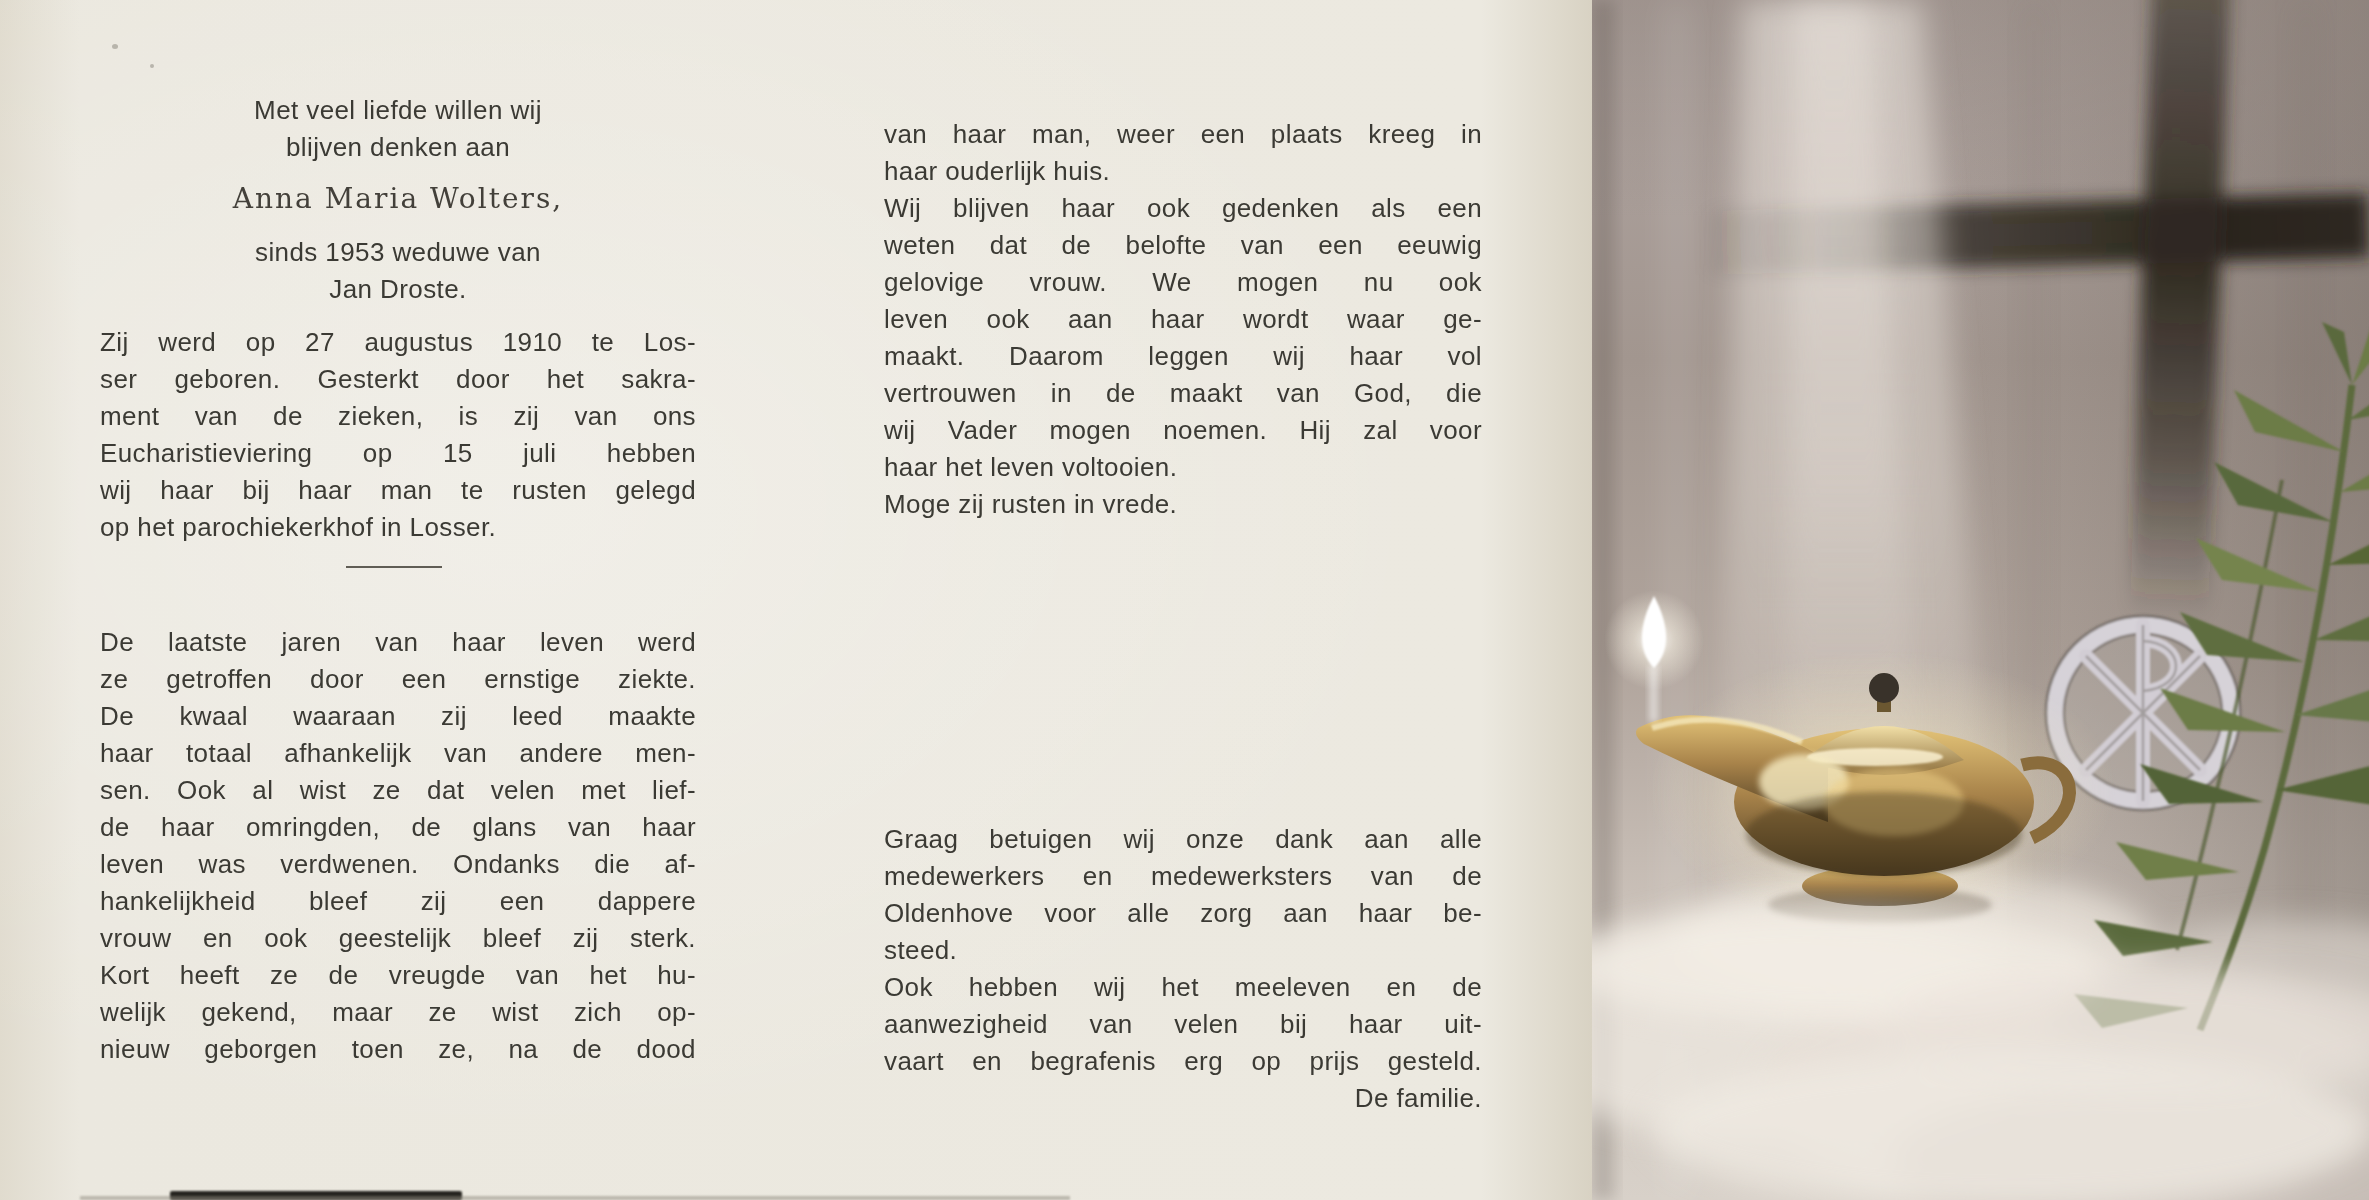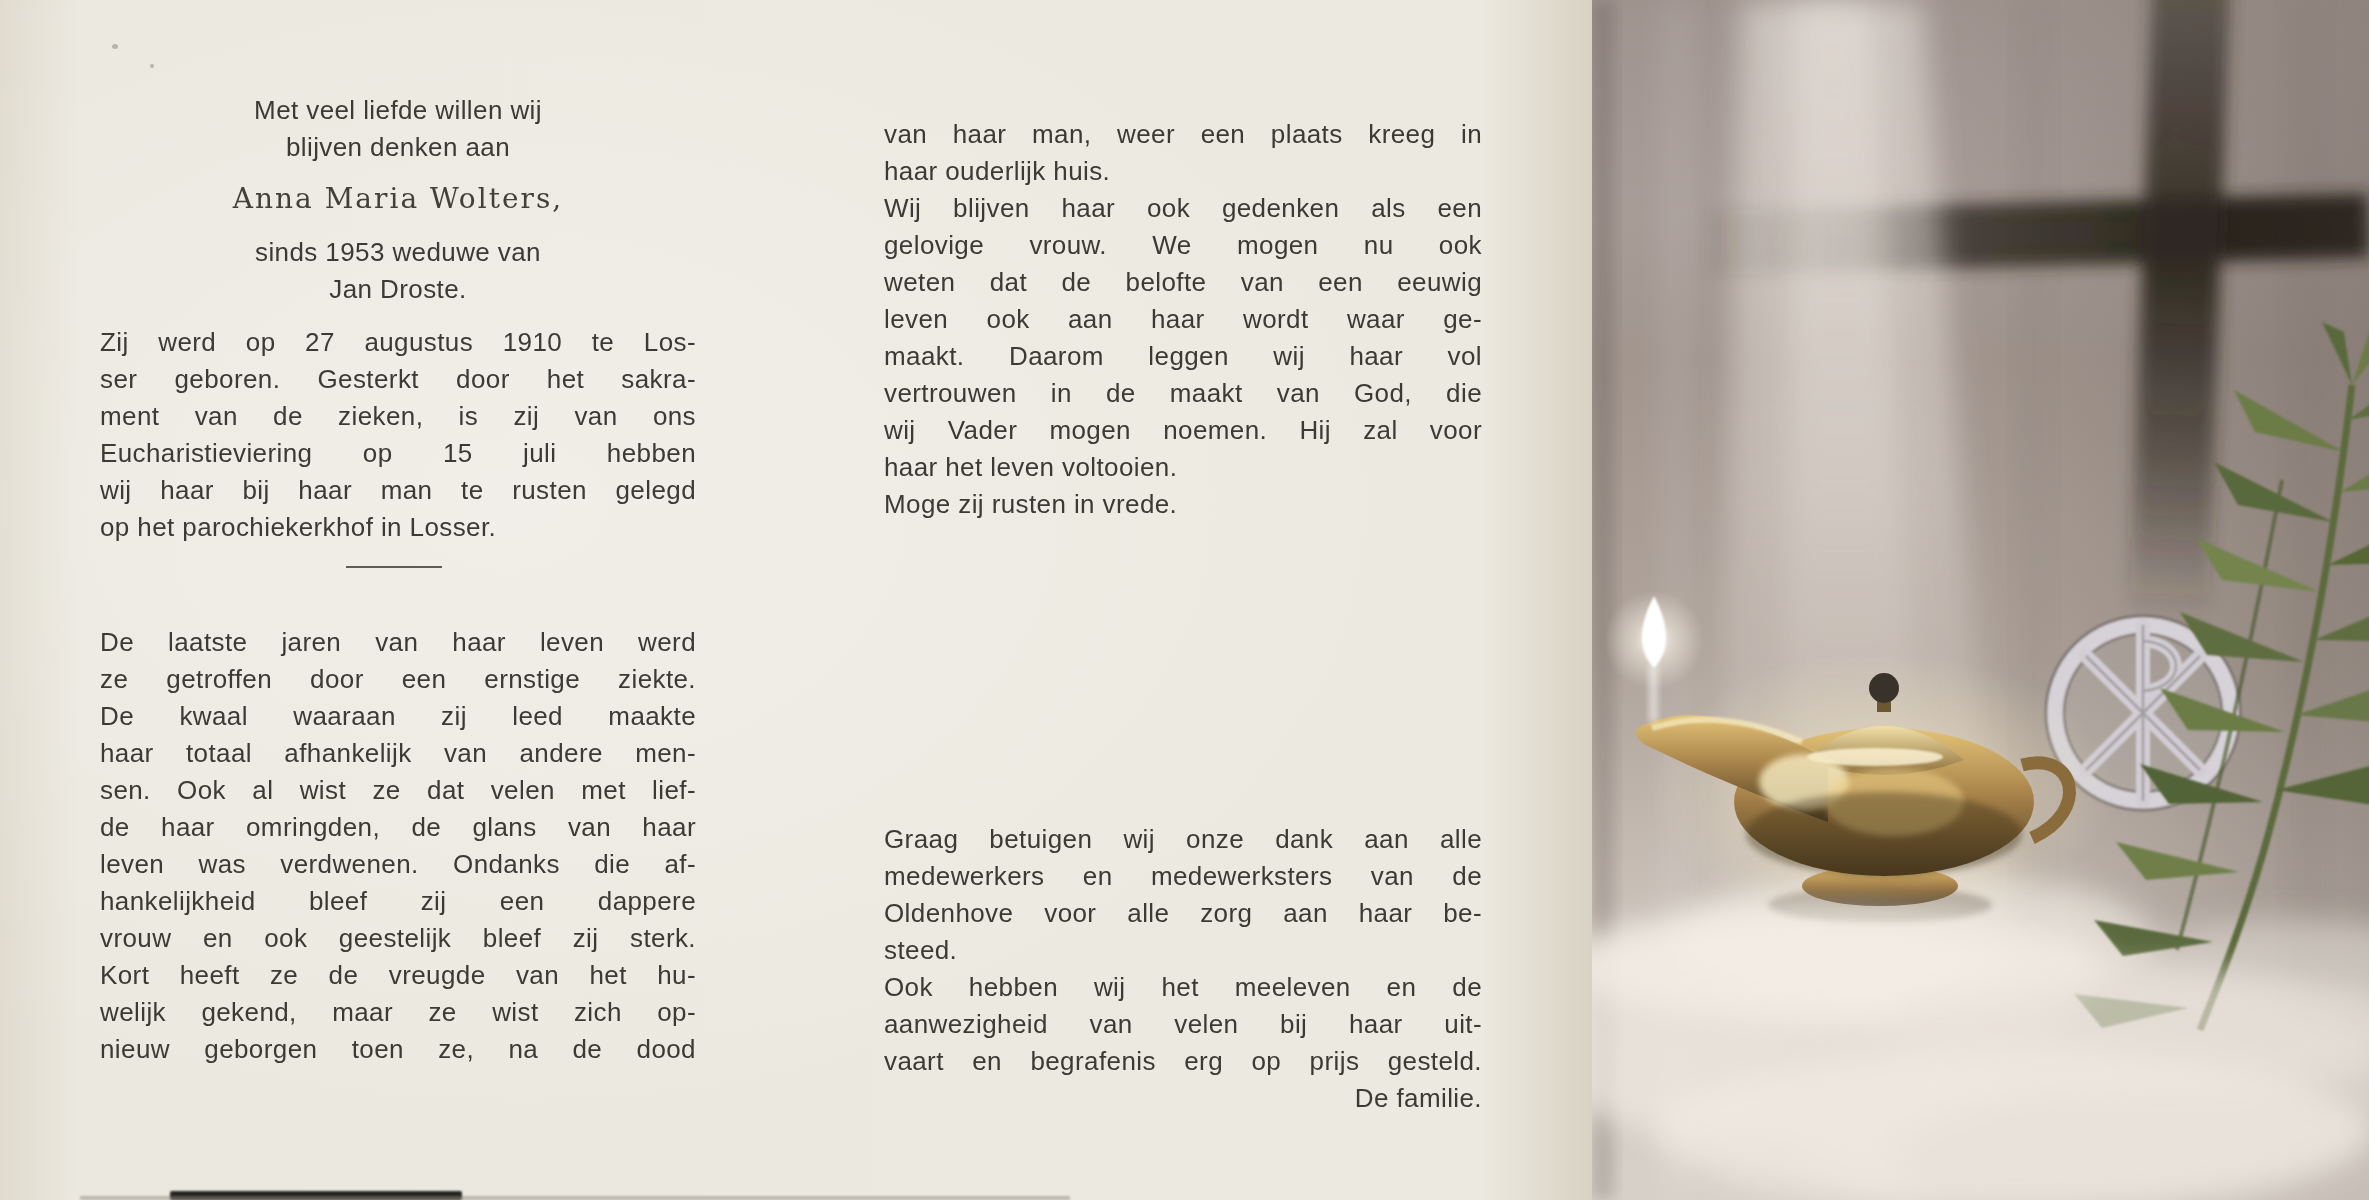--- a/index.html
+++ b/index.html
@@ -85,22 +85,22 @@
           <div class="line a-j">Kort heeft ze de vreugde van het hu-</div>
           <div class="line a-j">welijk gekend, maar ze wist zich op-</div>
           <div class="line a-j">nieuw geborgen toen ze, na de dood</div>
         </div>
       </div>
     <div id="col2" class="col">
         <div class="blk blk-para b-remembrance">
           <div class="line a-j">van haar man, weer een plaats kreeg in</div>
           <div class="line a-l">haar ouderlijk huis.</div>
           <div class="line a-j">Wij blijven haar ook gedenken als een</div>
+          <div class="line a-j">weten dat de belofte van een eeuwig</div>
           <div class="line a-j">gelovige vrouw. We mogen nu ook</div>
-          <div class="line a-j">weten dat de belofte van een eeuwig</div>
           <div class="line a-j">leven ook aan haar wordt waar ge-</div>
           <div class="line a-j">maakt. Daarom leggen wij haar vol</div>
           <div class="line a-j">vertrouwen in de maakt van God, die</div>
           <div class="line a-j">wij Vader mogen noemen. Hij zal voor</div>
           <div class="line a-l">haar het leven voltooien.</div>
           <div class="line a-l">Moge zij rusten in vrede.</div>
         </div>
         <div class="blk blk-para b-thanks">
           <div class="line a-j">Graag betuigen wij onze dank aan alle</div>
           <div class="line a-j">medewerkers en medewerksters van de</div>

